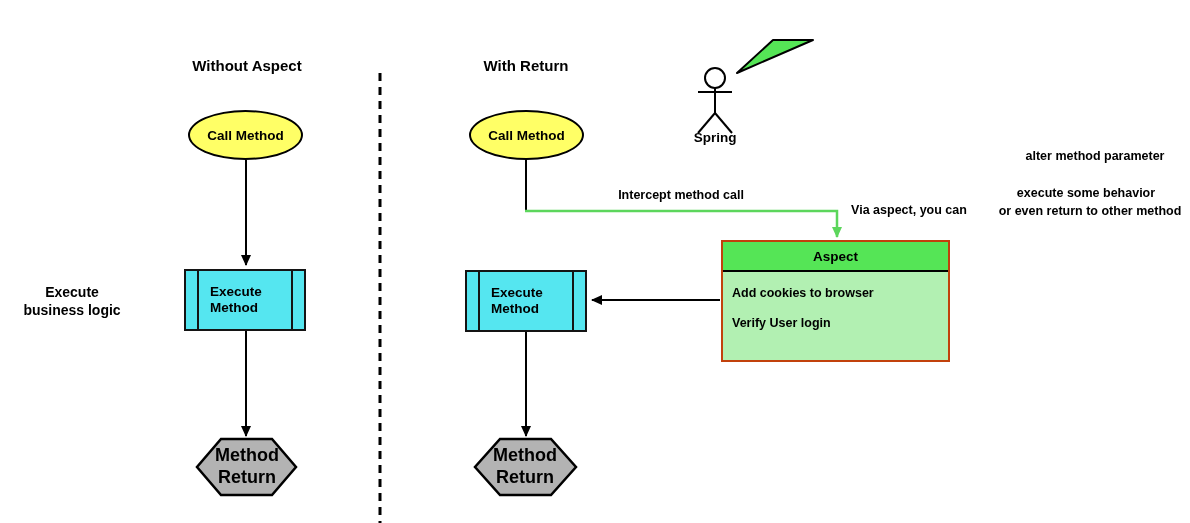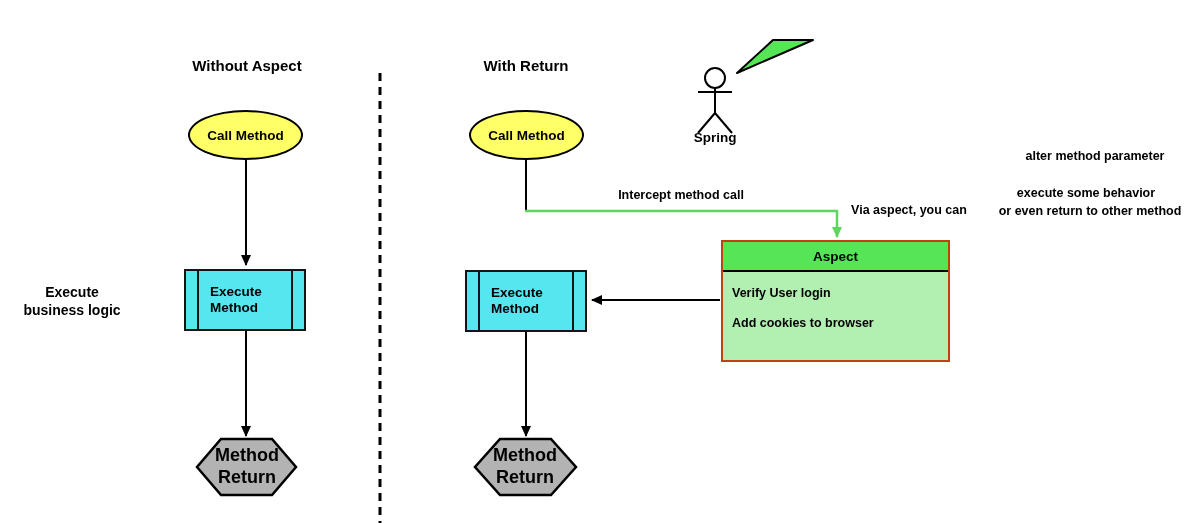--- a/index.html
+++ b/index.html
@@ -105,22 +105,22 @@
   <div class="procbox" style="left:465px;top:270px;width:122px;height:62px;">
     <span class="bar bar-left"></span>
     <span class="bar bar-right"></span>
     <span class="lbl">Execute Method</span>
   </div>
   <div class="hex-label" style="left:525px;top:467px;">Method Return</div>
 
   <div class="aspect-box">
     <div class="aspect-header">Aspect</div>
     <div class="aspect-body">
+      <div class="aspect-item">Add cookies to browser</div>
       <div class="aspect-item">Verify User login</div>
-      <div class="aspect-item">Add cookies to browser</div>
     </div>
   </div>
 
   <div class="t node-label" style="left:715px;top:138px;">Spring</div>
 
   <div class="t small" style="left:909px;top:189px;margin-top:22px;">Via aspect, you can</div>
   <div class="t small" style="left:1095px;top:157px;">alter method parameter</div>
   <div class="t small" style="left:1086px;top:184px;margin-top:10px;">execute some behavior</div>
   <div class="t small" style="left:1090px;top:212px;">or even return to other method</div>
 

